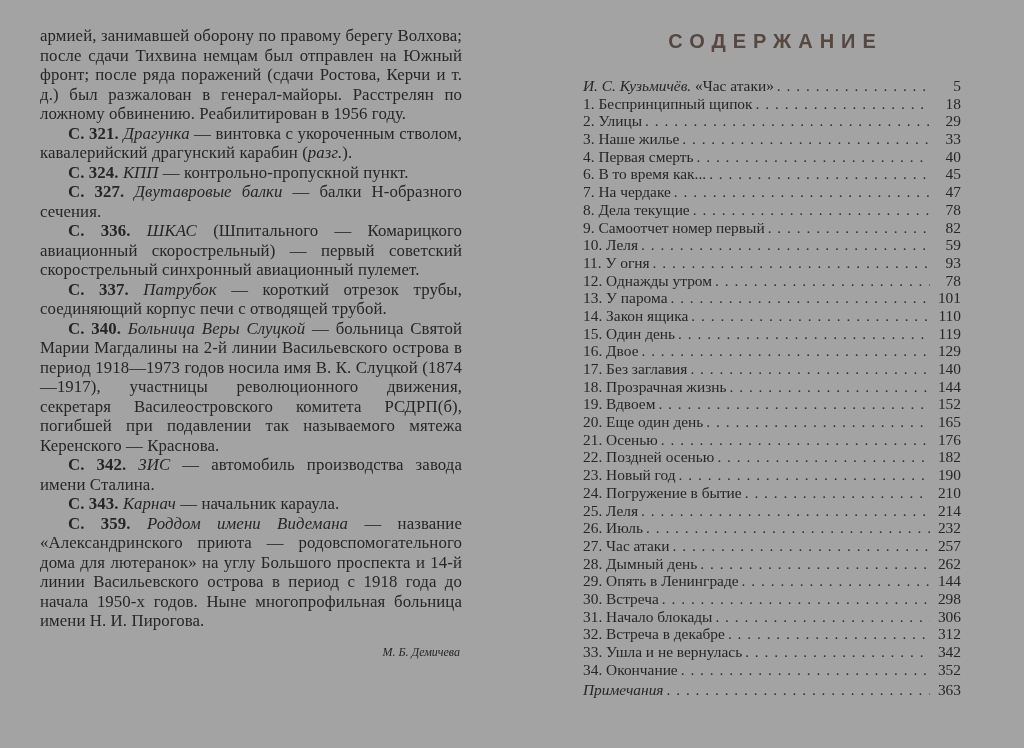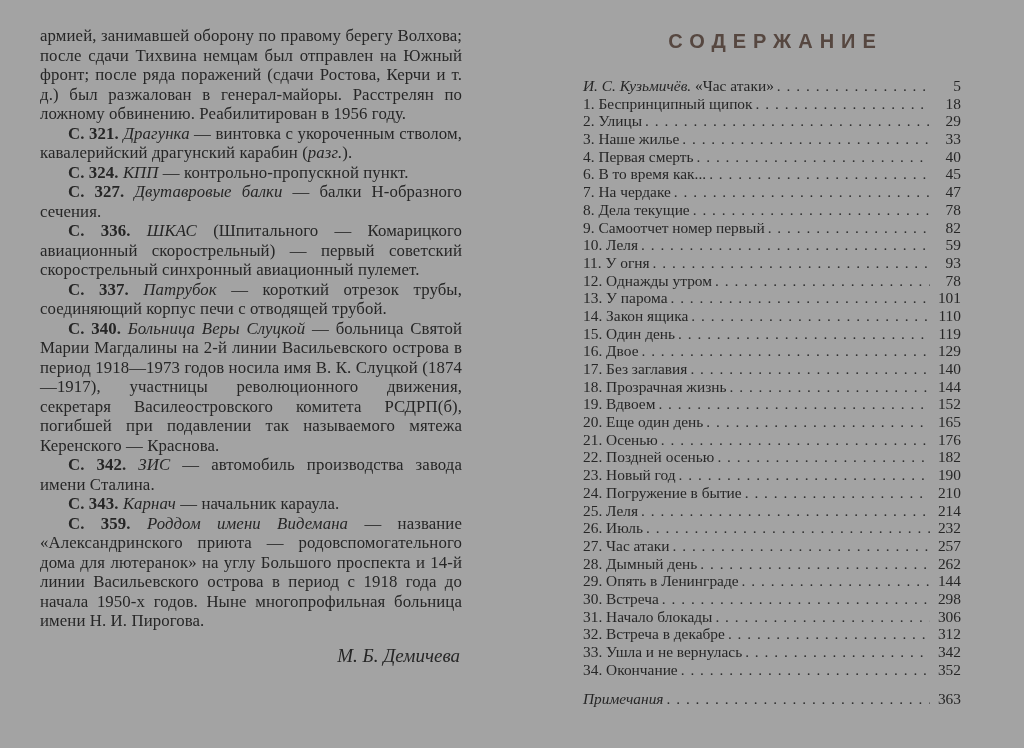--- a/index.html
+++ b/index.html
@@ -29,21 +29,21 @@
     letter-spacing:0.1px;
   }
   .para.indent{text-indent:28px;}
   .seg-n{font-style:normal;}
   .seg-b{font-weight:700;}
   .seg-i{font-style:italic;}
   .signature{
     margin:14px 2px 0 0;
     text-align:right;
     font-style:italic;
-    font-size:19px;
+    font-size:12px;
   }
   
   .right-page{
     position:absolute;
     left:583px;top:30px;
     width:378px;
   }
   .toc-title{
     margin:0 0 24px 0;
     text-align:center;
@@ -56,21 +56,21 @@
   }
   .toc{display:flex;flex-direction:column;}
   .toc-row{
     display:flex;
     align-items:baseline;
     font-size:15.4px;
     line-height:17.7px;
     height:17.7px;
     white-space:nowrap;
   }
-  .toc-row.last-row{margin-top:12px;}
+  .toc-row.last-row{margin-top:3px;}
   .toc-label{white-space:nowrap;}
   .toc-label .pre{font-style:italic;}
   .toc-dots{
     flex:1;
     overflow:hidden;
     white-space:nowrap;
     margin:0 3px;
     color:#2e2e2e;
   }
   .toc-dots::before{

